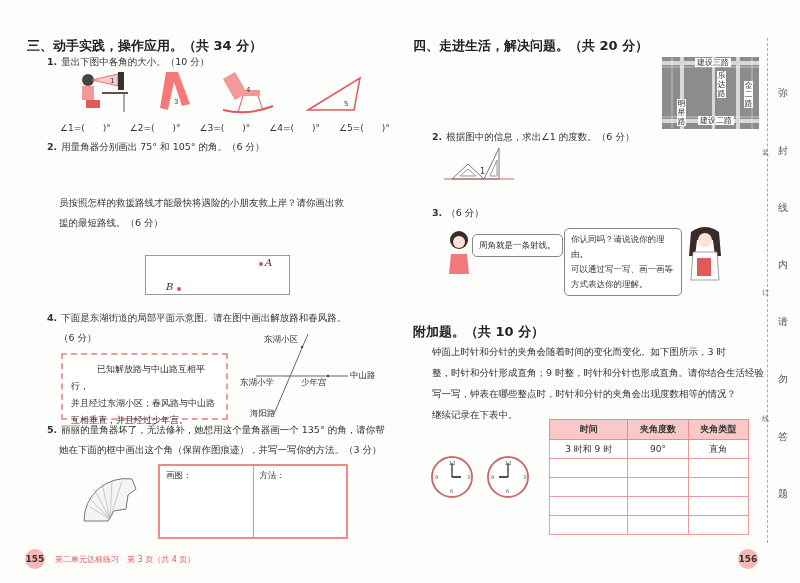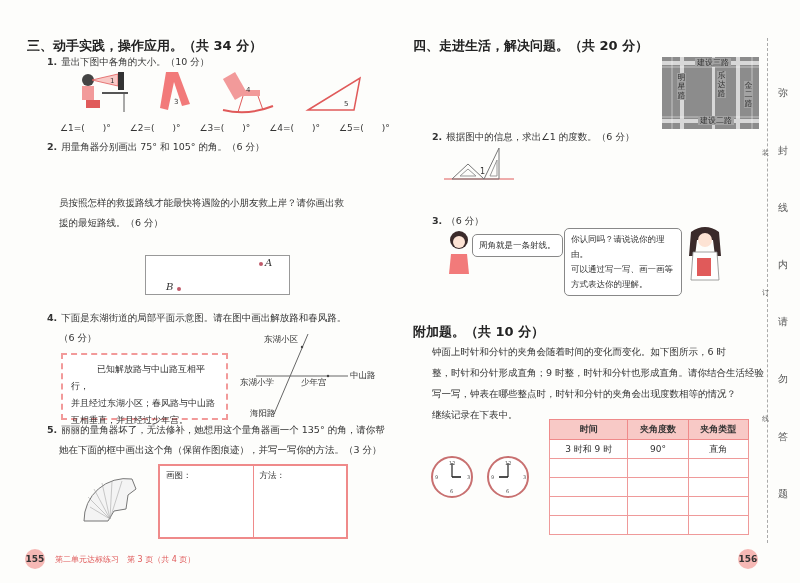--- a/index.html
+++ b/index.html
@@ -14,21 +14,21 @@
   .notebox { border: 2px dashed #f29a9a; padding: 6px 8px; font-size: 9px; line-height: 17px; color: #333; background: #fff; }
   .drawbox { border: 2px solid #ef8a8a; background: #fff; }
   .table { border-collapse: collapse; font-size: 9px; }
   .table th { background: #f8c9c6; color: #333; height: 20px; border: 1px solid #ef8a8a; font-weight: bold; }
   .table td { border: 1px solid #ef9a9a; height: 19px; text-align: center; background: #fff; }
   .pagenum { width: 20px; height: 20px; border-radius: 50%; background: #f6b8b5; color: #333; font-size: 9px; font-weight: bold; display: flex; align-items: center; justify-content: center; }
   .footer-text { color: #e05a5a; font-size: 8px; white-space: nowrap; }
   .bubble { border: 1px solid #888; border-radius: 5px; background: #fff; font-size: 8.5px; line-height: 15px; padding: 3px 6px; }
   .margin-char { font-size: 10px; color: #555; position: absolute; left: 778px; }
   .map { background: #8c8c8c; }
-  .road-label { background: #a3a3a3; color: #333; font-size: 8px; position: absolute; line-height: 9px; text-align: center; }
+  .road-label { background: #ffffff; color: #333; font-size: 8px; position: absolute; line-height: 9px; text-align: center; }
 </style>
 </head>
 <body>
 
 <div class="page left-page">
 
   <div class="abs sec-title" style="left:27px;top:37px;">三、动手实践，操作应用。（共 34 分）</div>
 
   <div class="abs q" style="left:47px;top:52px;">
     <span class="qnum">1.</span><span>量出下图中各角的大小。（10 分）</span>
@@ -152,38 +152,38 @@
       </g>
       <g stroke="#fff" stroke-width="0.5">
         <line x1="0" y1="10" x2="97" y2="10"></line>
         <line x1="0" y1="60" x2="97" y2="60"></line>
         <line x1="90" y1="0" x2="90" y2="72"></line>
         <line x1="10" y1="0" x2="10" y2="72"></line>
       </g>
     </svg>
     <span class="road-label" style="left:33px;top:1px;width:36px;">建设三路</span>
     <span class="road-label" style="left:55px;top:14px;width:9px;">乐达路</span>
-    <span class="road-label" style="left:15px;top:16px;width:9px;">明星路</span>
+    <span class="road-label" style="left:15px;top:42px;width:9px;">明星路</span>
     <span class="road-label" style="left:82px;top:24px;width:9px;">金二路</span>
     <span class="road-label" style="left:36px;top:59px;width:36px;">建设二路</span>
   </div>
 
   <div class="abs q" style="left:32px;top:127px;">
     <span class="qnum">2.</span><span>根据图中的信息，求出∠1 的度数。（6 分）</span>
   </div>
   <svg class="abs" style="left:44px;top:146px;" width="72" height="36">
     <line x1="0" y1="33" x2="70" y2="33" stroke="#e05a5a" stroke-width="1"></line>
     <polygon points="8,33 24,18 40,33" fill="none" stroke="#777"></polygon>
     <polygon points="16,30 24,23 32,30" fill="none" stroke="#999"></polygon>
     <polygon points="40,33 55,2 55,33" fill="none" stroke="#777"></polygon>
     <polygon points="46,30 53,14 53,30" fill="none" stroke="#999"></polygon>
     <text x="36" y="28" font-size="8" fill="#333">1</text>
   </svg>
 
-  <div class="abs q" style="left:32px;top:211px;">
+  <div class="abs q" style="left:32px;top:203px;">
     <span class="qnum">3.</span><span>（6 分）</span>
   </div>
   <svg class="abs" style="left:45px;top:228px;" width="28" height="48">
     <circle cx="14" cy="12" r="9" fill="#3a2a2a"></circle>
     <circle cx="14" cy="14" r="6" fill="#fde3d4"></circle>
     <path d="M4,46 L6,26 L22,26 L24,46 Z" fill="#f27a7a"></path>
   </svg>
   <div class="abs bubble" style="left:72px;top:234px;">周角就是一条射线。</div>
   <div class="abs bubble" style="left:164px;top:228px;width:118px;">
     <div>你认同吗？请说说你的理由。</div>
@@ -192,21 +192,21 @@
   </div>
   <svg class="abs" style="left:285px;top:226px;" width="40" height="56">
     <path d="M6,6 Q20,-4 34,6 L36,30 L30,30 L28,14 L12,14 L10,30 L4,30 Z" fill="#3a2a2a"></path>
     <circle cx="20" cy="14" r="7" fill="#fde3d4"></circle>
     <path d="M6,54 L8,26 L32,26 L34,54 Z" fill="#fff" stroke="#888" stroke-width="0.8"></path>
     <rect x="12" y="32" width="14" height="18" fill="#e05a5a"></rect>
   </svg>
 
   <div class="abs sec-title" style="left:13px;top:323px;">附加题。（共 10 分）</div>
   <div class="abs q" style="left:32px;top:341px;width:340px;line-height:21px;">
-    <div>钟面上时针和分针的夹角会随着时间的变化而变化。如下图所示，6 时</div>
+    <div>钟面上时针和分针的夹角会随着时间的变化而变化。如下图所示，3 时</div>
     <div style="padding-left:0">整，时针和分针形成直角；9 时整，时针和分针也形成直角。请你结合生活经验</div>
     <div>写一写，钟表在哪些整点时，时针和分针的夹角会出现度数相等的情况？</div>
     <div>继续记录在下表中。</div>
   </div>
 
   <svg class="abs" style="left:30px;top:455px;" width="120" height="45">
     <g>
       <circle cx="22" cy="22" r="20" fill="#fff" stroke="#c87070" stroke-width="2"></circle>
       <text x="19" y="10" font-size="5" fill="#555">12</text>
       <text x="37" y="24" font-size="5" fill="#555">3</text>

